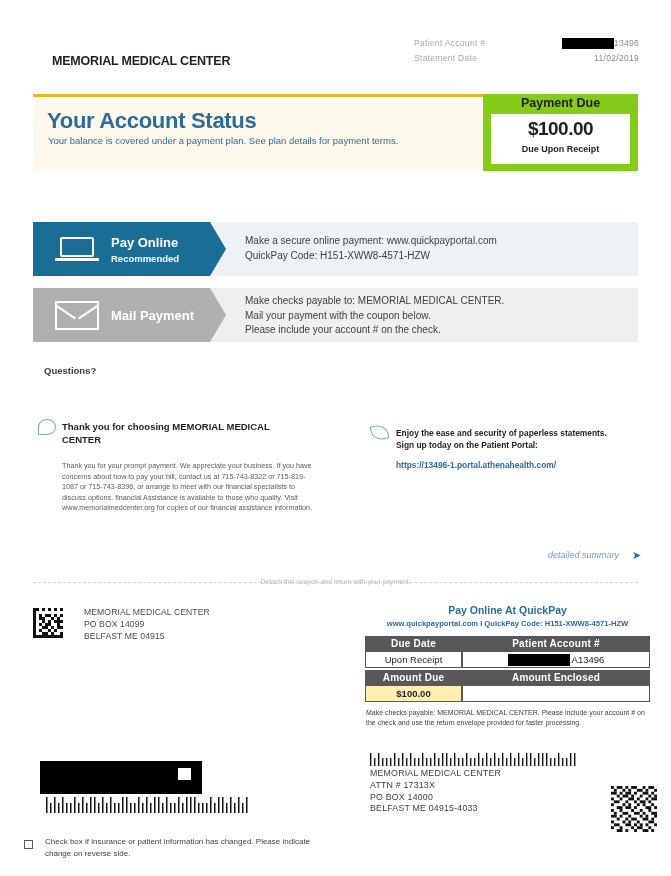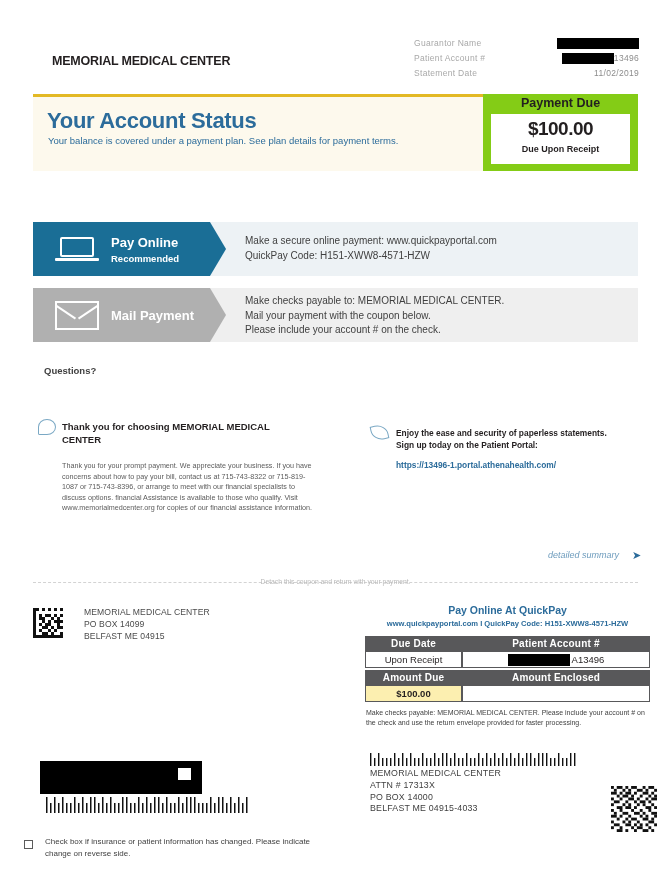--- a/index.html
+++ b/index.html
@@ -443,24 +443,20 @@
 </style>
 </head>
 <body>
 
 <div class="page">
 
   <div class="hdr">
     <div class="hdr-logo">MEMORIAL MEDICAL CENTER</div>
 
     <div class="meta">
-      <div class="meta-row">
-        <span class="meta-label">Guarantor Name</span>
-        <span class="meta-val"><span class="redact r1"></span></span>
-      </div>
       <div class="meta-row">
         <span class="meta-label">Patient Account #</span>
         <span class="meta-val"><span class="redact r2"></span><span>13496</span></span>
       </div>
       <div class="meta-row">
         <span class="meta-label">Statement Date</span>
         <span class="meta-val">11/02/2019</span>
       </div>
     </div>
   </div>

